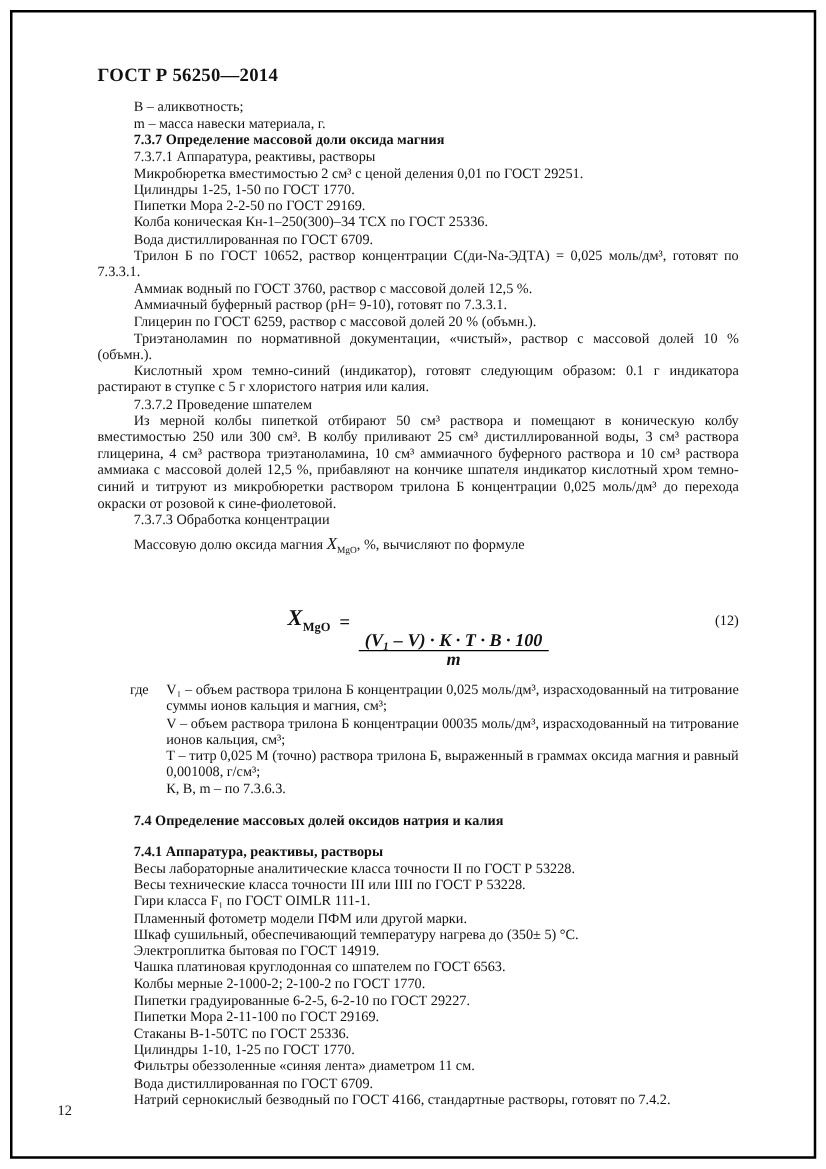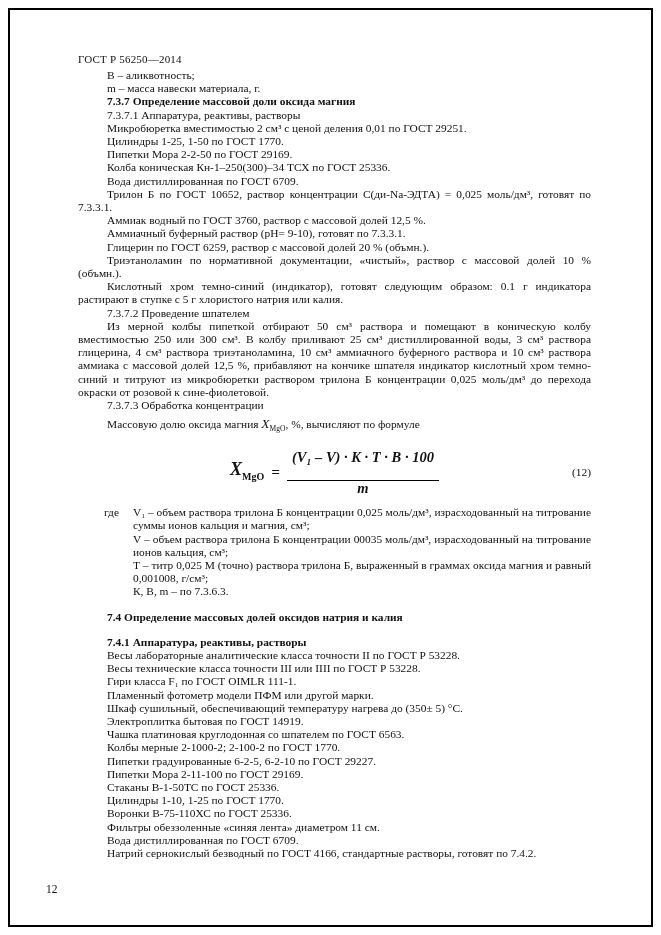--- a/index.html
+++ b/index.html
@@ -7,42 +7,42 @@
   body {
     width: 661px; height: 935px; position: relative; background: #ffffff;
     font-family: "Liberation Serif", "DejaVu Serif", serif; color: #111;
   }
   .page-border {
     position: absolute; left: 8px; top: 8px; width: 645px; height: 919px;
     border: 2px solid #000;
   }
   .header-title {
     position: absolute; left: 78px; top: 53px;
-    font-size: 11px; font-weight: 400; letter-spacing: 0.2px;
+    font-size: 15px; font-weight: 700; letter-spacing: 0.2px;
   }
   .document-body {
-    position: absolute; left: 78px; top: 69px; width: 513px;
+    position: absolute; left: 78px; top: 80px; width: 513px;
     font-size: 11.4px; line-height: 13.2px; text-align: justify;
   }
   p.para { margin: 0; text-indent: 29px; }
   p.heading { font-weight: 700; }
   p.mt { margin-top: 12px; }
   p.intro { margin-top: 5px; }
   .fvar { font-size: 13.5px; font-style: italic; }
   sub.small { font-size: 7.5px; }
   .formula-row {
     position: relative; margin: 15px 0 11px; display: flex;
     justify-content: center; align-items: center; text-indent: 0;
   }
   .formula { display: inline-flex; align-items: center; font-weight: 700; font-style: italic; }
   .f-lhs { font-size: 18px; }
   .f-lhs sub { font-size: 10px; font-style: normal; font-weight: 700; }
   .f-eq { font-size: 15px; margin: 0 7px; }
   .frac { display: inline-flex; flex-direction: column; align-items: center; font-size: 14.5px; }
-  .num { padding: 0 5px 16px; border-bottom: 1.8px solid #000; }
+  .num { padding: 0 5px 0; border-bottom: 1.8px solid #000; margin-top: 45px; }
   .den { padding-top: 1px; }
   .f-number {
     position: absolute; right: 0; top: 50%; transform: translateY(-50%);
     font-size: 11.4px; font-weight: 400; font-style: normal;
   }
   .where-block { position: relative; padding-left: 29px; margin-top: 7px; margin-left: 26px; }
   .where-label { position: absolute; left: 0; top: 0; }
   p.def { text-indent: 0; }
   .page-number { position: absolute; left: 46px; top: 883px; font-size: 11.5px; }
 </style>
@@ -97,19 +97,18 @@
       <p class="para">Гири класса F₁ по ГОСТ OIMLR 111-1.</p>
       <p class="para">Пламенный фотометр модели ПФМ или другой марки.</p>
       <p class="para">Шкаф сушильный, обеспечивающий температуру нагрева до (350± 5) °С.</p>
       <p class="para">Электроплитка бытовая по ГОСТ 14919.</p>
       <p class="para">Чашка платиновая круглодонная со шпателем по ГОСТ 6563.</p>
       <p class="para">Колбы мерные 2-1000-2; 2-100-2 по ГОСТ 1770.</p>
       <p class="para">Пипетки градуированные 6-2-5, 6-2-10 по ГОСТ 29227.</p>
       <p class="para">Пипетки Мора 2-11-100 по ГОСТ 29169.</p>
       <p class="para">Стаканы В-1-50ТС по ГОСТ 25336.</p>
       <p class="para">Цилиндры 1-10, 1-25 по ГОСТ 1770.</p>
-      <p class="para">Воронки В-75-110ХС по ГОСТ 25336.</p>
       <p class="para">Фильтры обеззоленные «синяя лента» диаметром 11 см.</p>
       <p class="para">Вода дистиллированная по ГОСТ 6709.</p>
       <p class="para">Натрий сернокислый безводный по ГОСТ 4166, стандартные растворы, готовят по 7.4.2.</p>
     </div>
   <div class="page-number">12</div>
 </div>
 
 </body></html>

